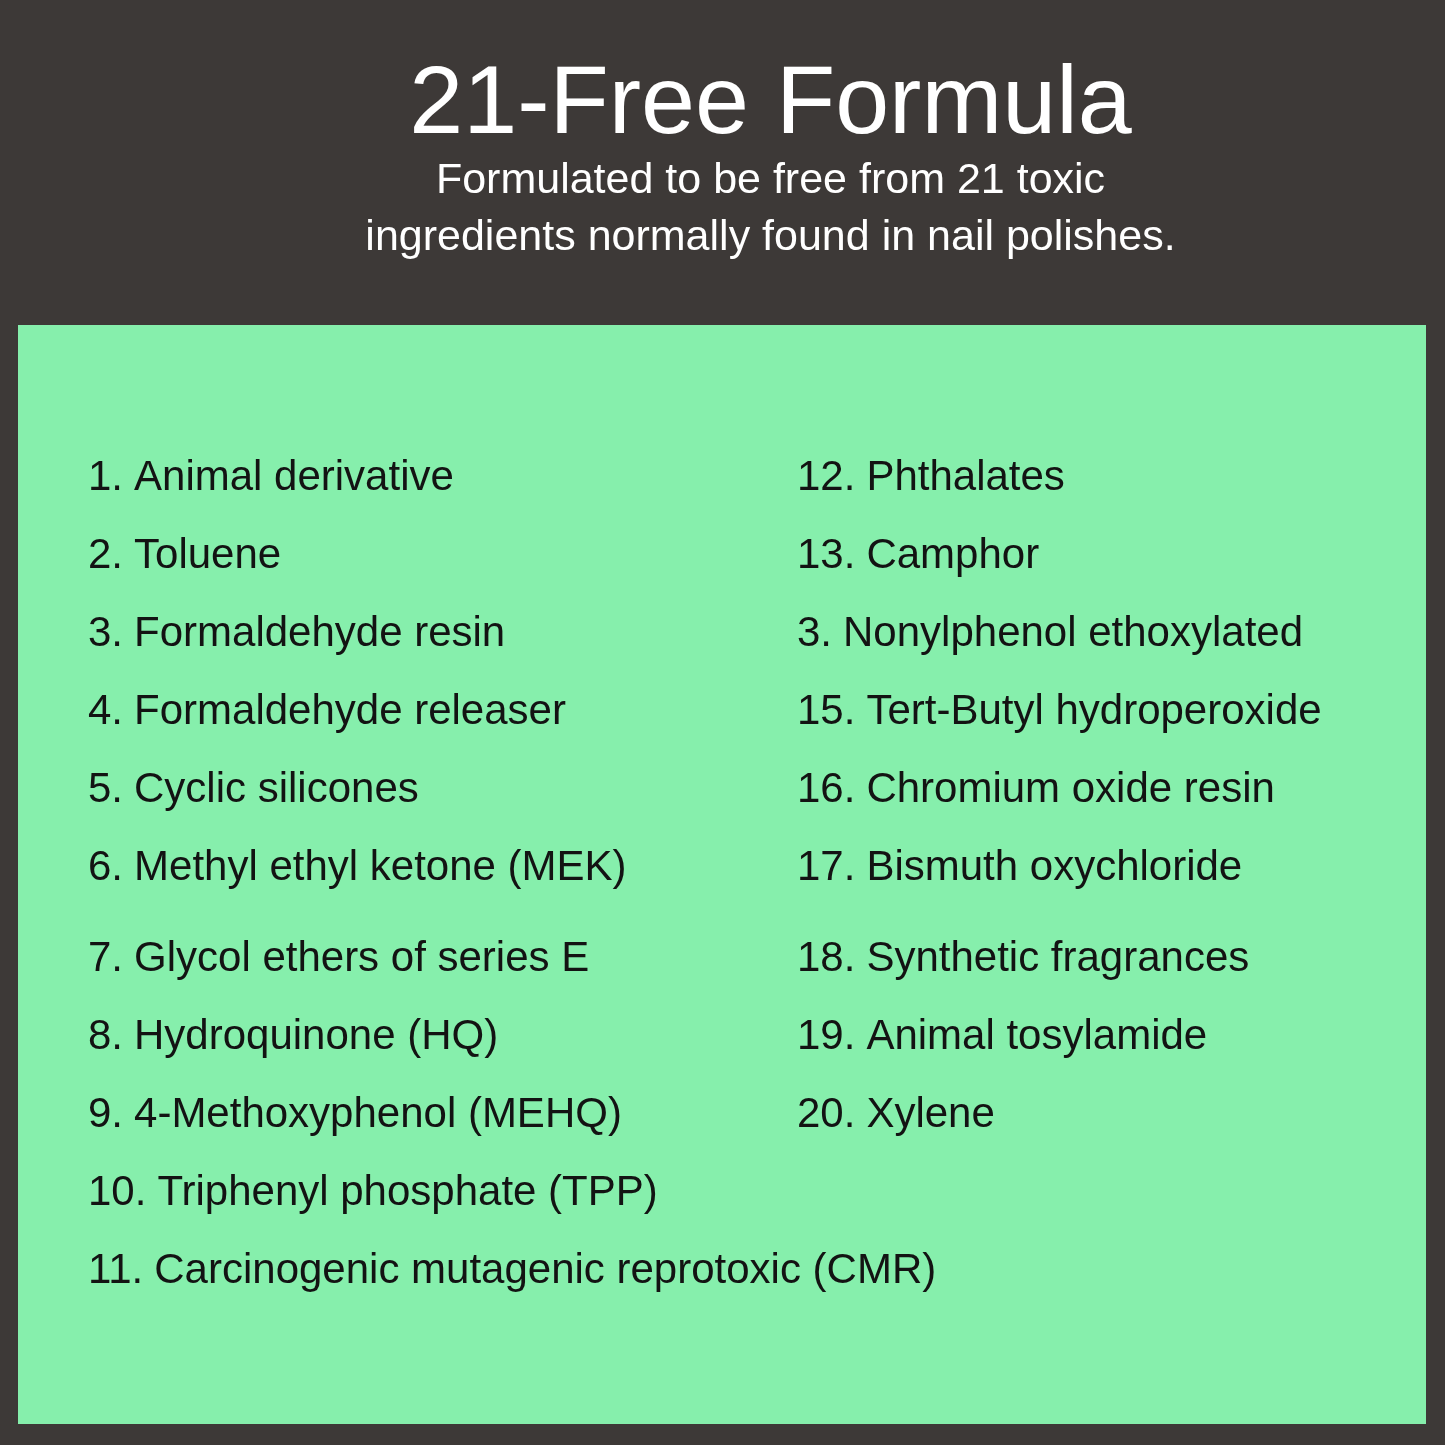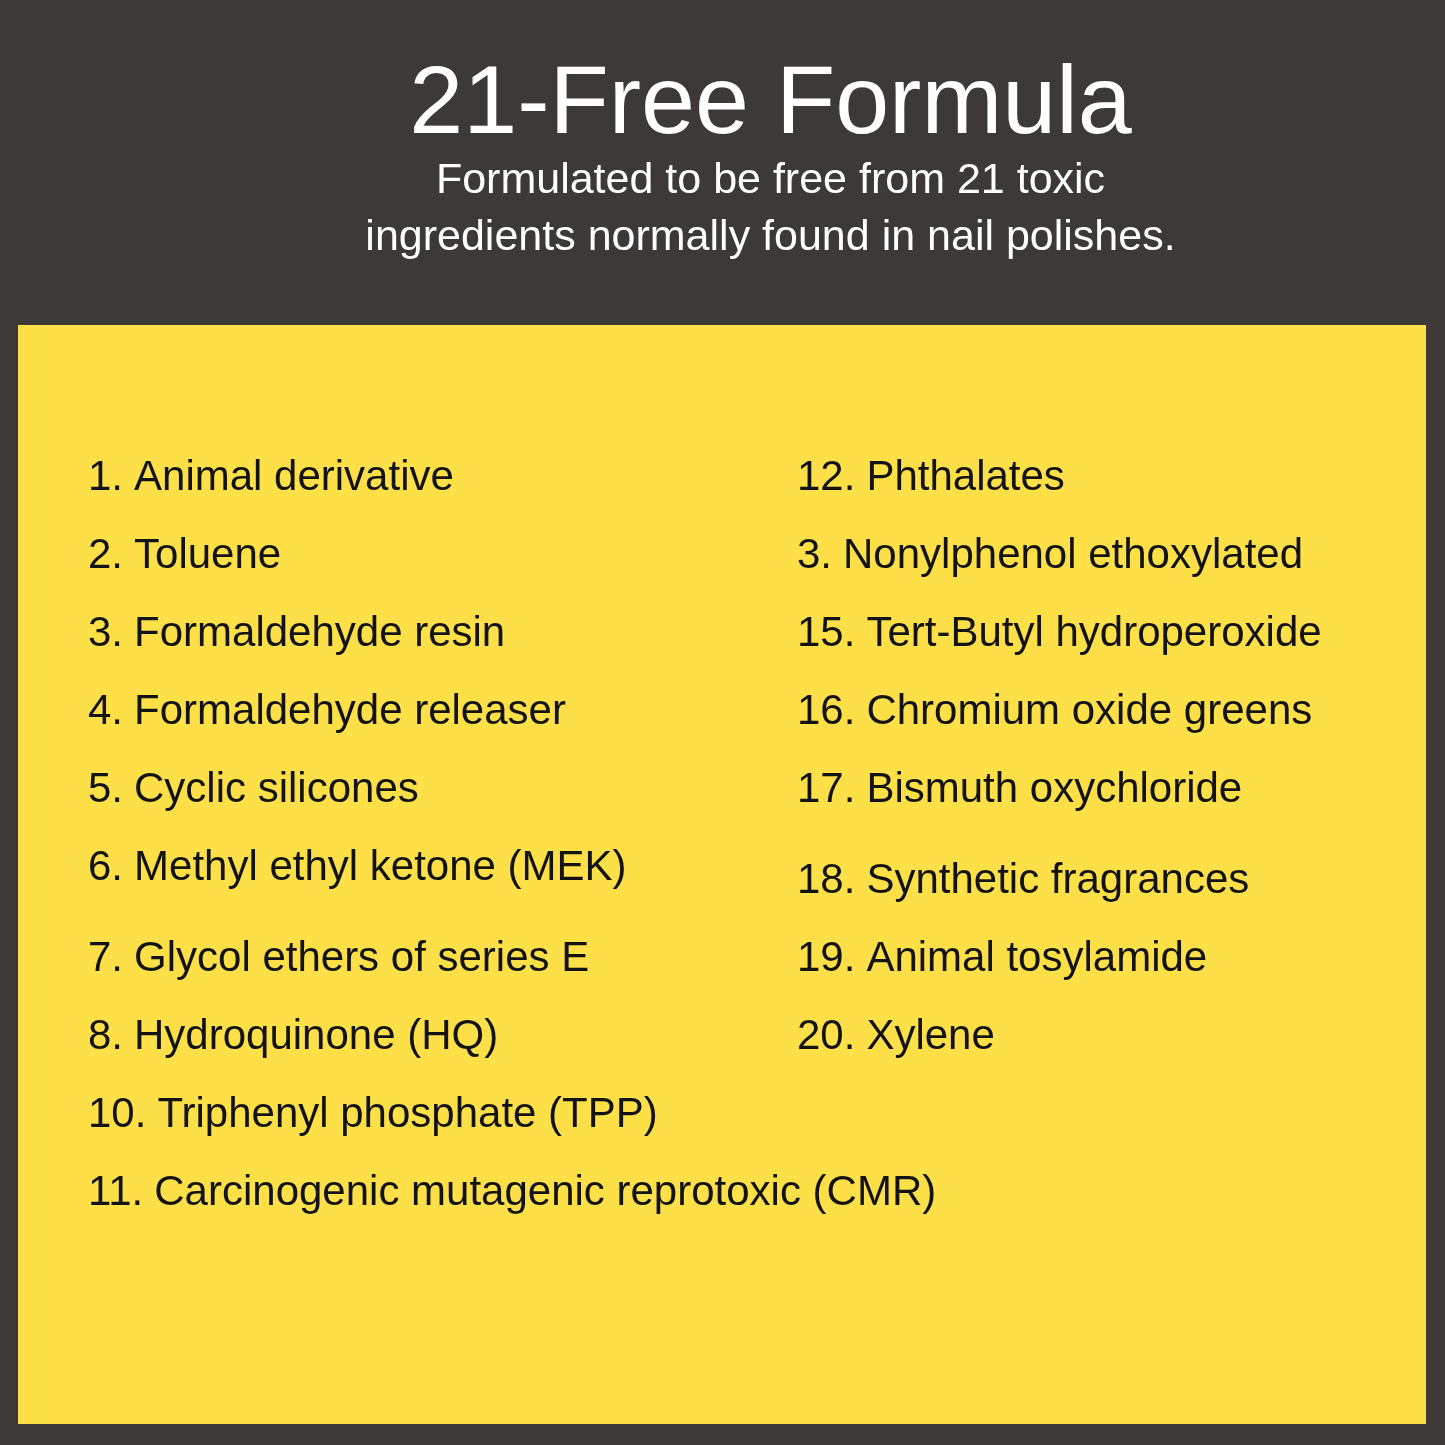--- a/index.html
+++ b/index.html
@@ -34,21 +34,21 @@
     font-size: 43px;
     font-weight: 400;
     line-height: 57px;
   }
   .panel {
     position: absolute;
     left: 18px;
     top: 325px;
     width: 1408px;
     height: 1099px;
-    background: #fde047;
+    background: #86efac;
   }
   .list {
     position: absolute;
     left: 70px;
     top: 112px;
     display: grid;
     grid-template-columns: 709px auto;
   }
   .col {
     display: flex;
@@ -86,28 +86,30 @@
 
     <div class="col">
       <div class="row"><span class="num">1.</span><span class="lbl">Animal derivative</span></div>
       <div class="row"><span class="num">2.</span><span class="lbl">Toluene</span></div>
       <div class="row"><span class="num">3.</span><span class="lbl">Formaldehyde resin</span></div>
       <div class="row"><span class="num">4.</span><span class="lbl">Formaldehyde releaser</span></div>
       <div class="row"><span class="num">5.</span><span class="lbl">Cyclic silicones</span></div>
       <div class="row"><span class="num">6.</span><span class="lbl">Methyl ethyl ketone (MEK)</span></div>
       <div class="row extra-gap"><span class="num">7.</span><span class="lbl">Glycol ethers of series E</span></div>
       <div class="row"><span class="num">8.</span><span class="lbl">Hydroquinone (HQ)</span></div>
+      <div class="row"><span class="num">9.</span><span class="lbl">4-Methoxyphenol (MEHQ)</span></div>
       <div class="row"><span class="num">10.</span><span class="lbl">Triphenyl phosphate (TPP)</span></div>
     </div>
 
     <div class="col">
       <div class="row"><span class="num">12.</span><span class="lbl">Phthalates</span></div>
+      <div class="row"><span class="num">13.</span><span class="lbl">Camphor</span></div>
       <div class="row"><span class="num">3.</span><span class="lbl">Nonylphenol ethoxylated</span></div>
       <div class="row"><span class="num">15.</span><span class="lbl">Tert-Butyl hydroperoxide</span></div>
-      <div class="row"><span class="num">16.</span><span class="lbl">Chromium oxide greens</span></div>
+      <div class="row"><span class="num">16.</span><span class="lbl">Chromium oxide resin</span></div>
       <div class="row"><span class="num">17.</span><span class="lbl">Bismuth oxychloride</span></div>
       <div class="row extra-gap"><span class="num">18.</span><span class="lbl">Synthetic fragrances</span></div>
       <div class="row"><span class="num">19.</span><span class="lbl">Animal tosylamide</span></div>
       <div class="row"><span class="num">20.</span><span class="lbl">Xylene</span></div>
     </div>
 
     <div class="row bottom-item"><span class="num">11.</span><span class="lbl">Carcinogenic mutagenic reprotoxic (CMR)</span></div>
 
   </div>
 </div>

